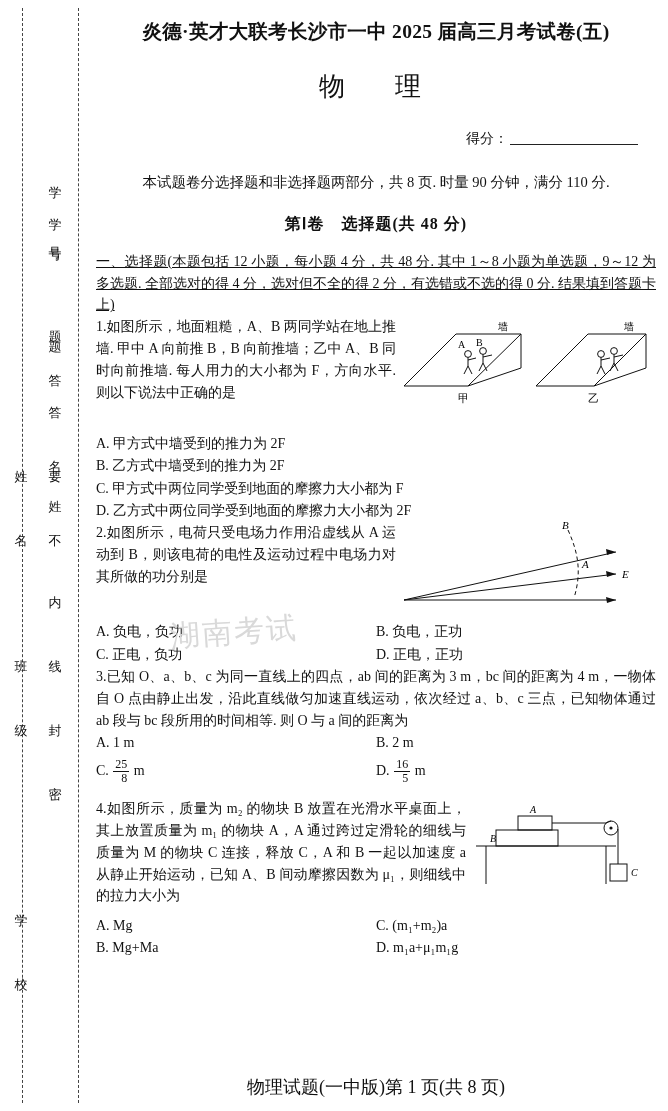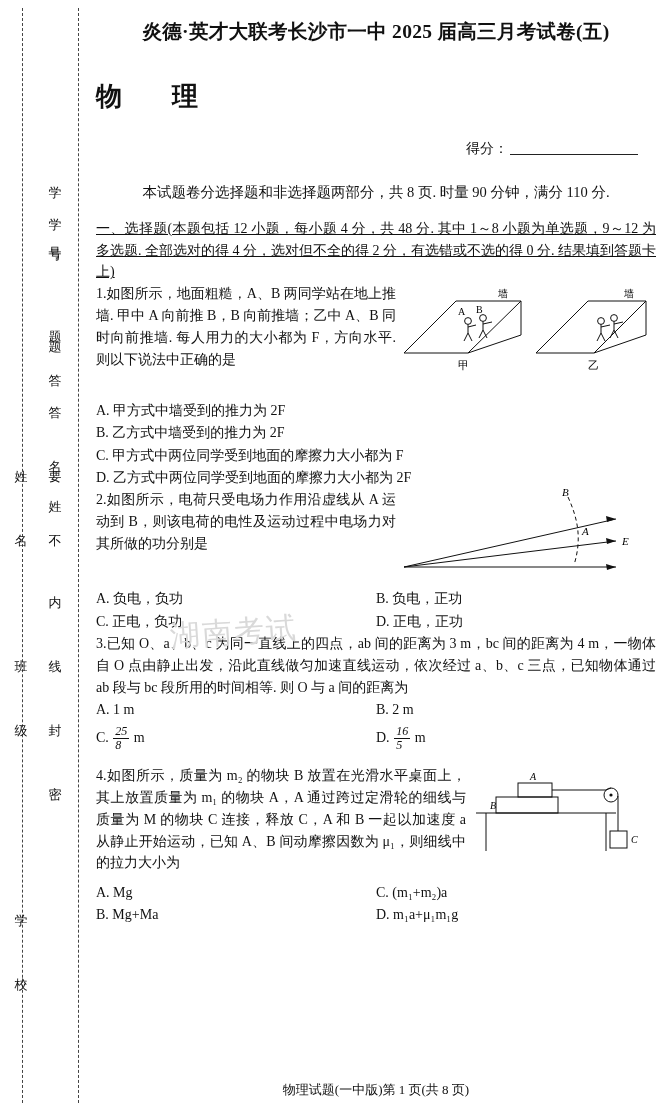--- a/index.html
+++ b/index.html
@@ -43,24 +43,24 @@
   .title{
     font-family:"Liberation Serif", serif;
     font-weight:bold;
     font-size:19.5px;
     text-align:center;
     margin-top:18px;
     letter-spacing:0.3px;
     white-space:nowrap;
   }
   .subject{
-    text-align:left;
+    text-align:center;
     font-size:26px;
-    font-weight:bold;
-    margin-top:34px;
+    font-weight:normal;
+    margin-top:24px;
     letter-spacing:12px;
   }
   .score-line{
     text-align:right;
     margin-top:26px;
     padding-right:18px;
     font-size:14px;
   }
   .score-line .blank{
     display:inline-block;width:128px;border-bottom:1px solid #222;height:13px;
@@ -103,32 +103,31 @@
   .q1wrap{display:flex;}
   .q1text{width:300px;}
   .q2wrap{display:flex;}
   .q2text{width:300px;}
   .q4wrap{display:flex;}
   .q4text{width:370px;}
 
   .frac{
     display:inline-block;
     vertical-align:-0.55em;
-    text-align:left;
+    text-align:right;
     font-size:12px;
     line-height:1.05;
     margin:0 1px;
-    font-style:italic;
   }
   .frac .num{display:block;border-bottom:1px solid #111;padding:0 2px;}
   .frac .den{display:block;padding:0 2px;}
 
   .footer{
     position:absolute;left:0;right:0;bottom:12px;
-    text-align:center;font-size:13px;
+    text-align:center;font-size:18px;
   }
   .watermark{
     position:absolute;left:170px;top:612px;
     font-size:30px;color:#d9d9d9;
     letter-spacing:2px;
     transform:rotate(-4deg);
     pointer-events:none;
     font-family:"Liberation Serif",serif;
   }
 </style>
@@ -221,20 +220,21 @@
 
     <div class="title">炎德·英才大联考长沙市一中 2025 届高三月考试卷(五)</div>
     <div class="subject">物　理</div>
 
     <div class="score-line">
       <span>得分：</span><span class="blank"></span>
     </div>
 
     <div class="intro">本试题卷分选择题和非选择题两部分，共 8 页. 时量 90 分钟，满分 110 分.</div>
 
+    <div class="section-h">第Ⅰ卷　选择题(共 48 分)</div>
 
     <div class="sec-title">一、选择题(本题包括 12 小题，每小题 4 分，共 48 分. 其中 1～8 小题为单选题，9～12 为多选题. 全部选对的得 4 分，选对但不全的得 2 分，有选错或不选的得 0 分. 结果填到答题卡上)</div>
 
     <div class="q">
       <div class="q1wrap">
         <div class="q1text">
           <div class="body">
             <span>1.</span><span>如图所示，地面粗糙，A、B 两同学站在地上推墙. 甲中 A 向前推 B，B 向前推墙；乙中 A、B 同时向前推墙. 每人用力的大小都为 F，方向水平. 则以下说法中正确的是</span>
           </div>
         </div>

